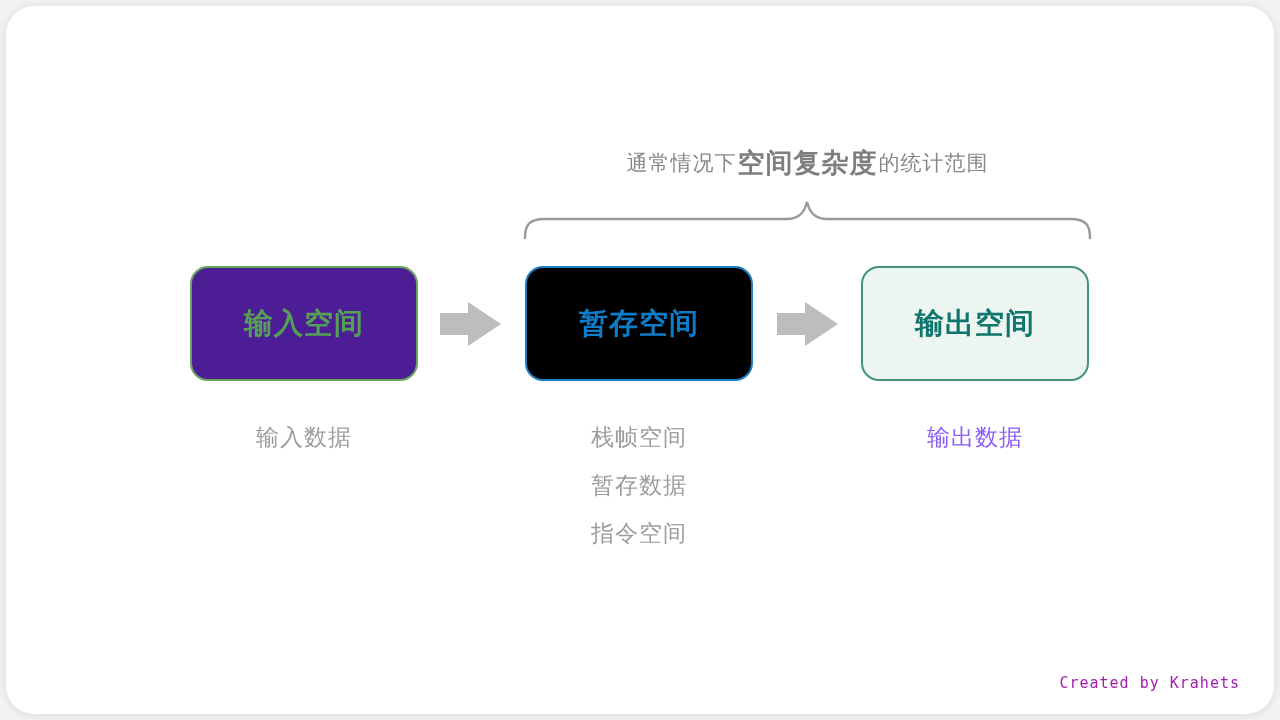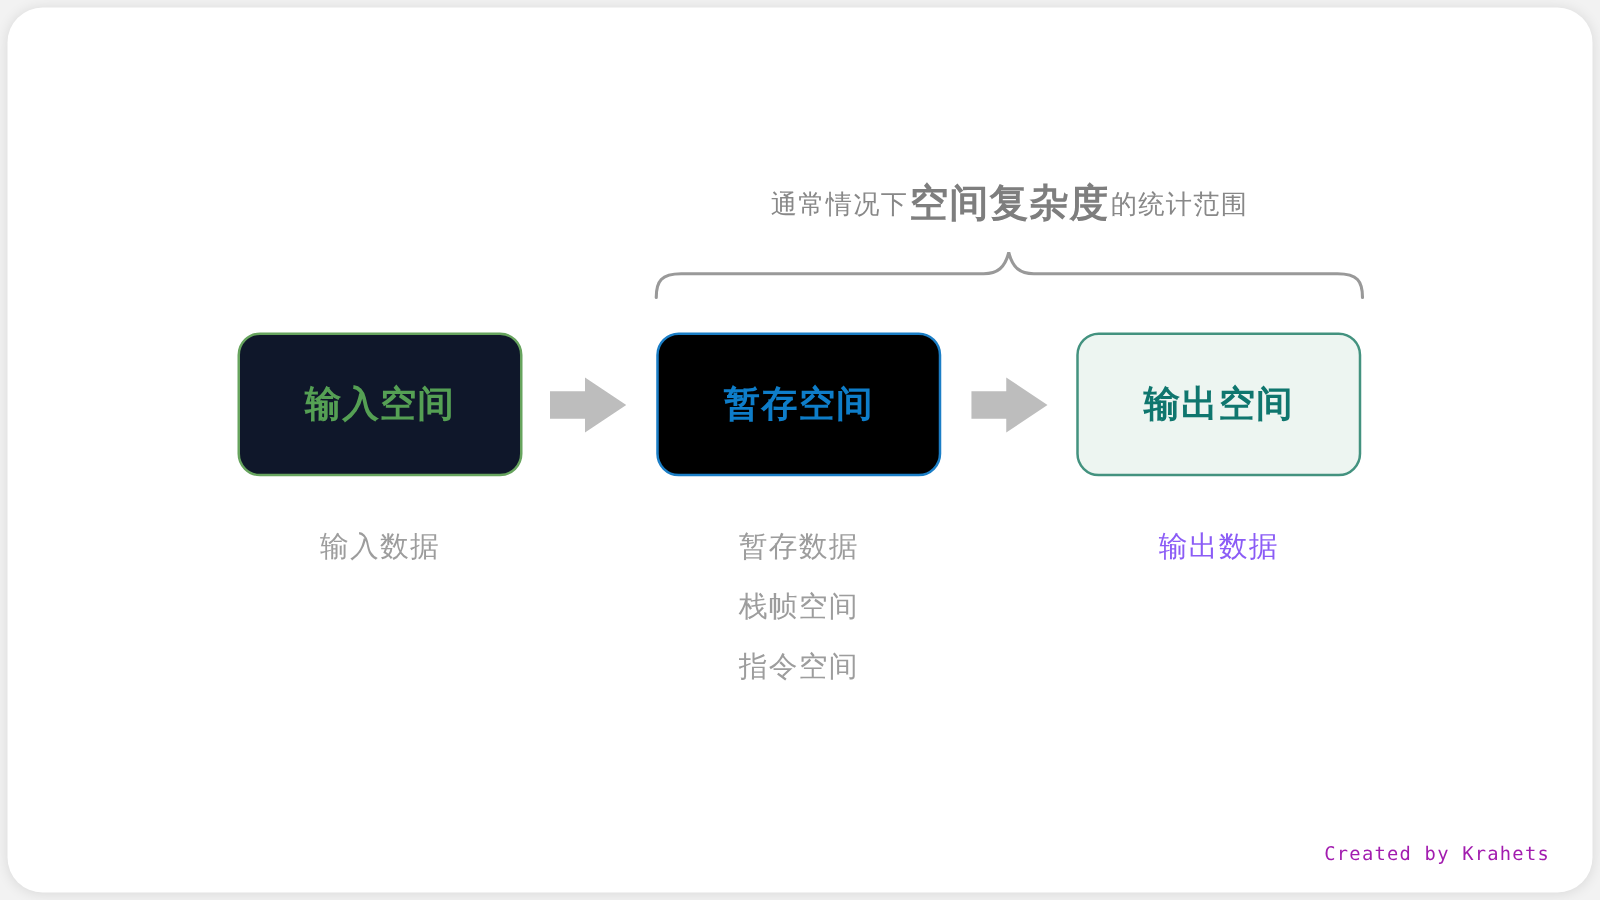--- a/index.html
+++ b/index.html
@@ -28,21 +28,21 @@
     left: 500px; top: 142px;
     width: 615px; height: 42px;
     display: flex;
     justify-content: center;
     align-items: center;
     gap: 1px;
     color: #888888;
     white-space: nowrap;
   }
   .diagram-title .t-regular { font-size: 21px; letter-spacing: 1px; }
-  .diagram-title .t-bold { font-size: 31px; font-weight: bold; letter-spacing: 1px; color: #7e7e7e; }
+  .diagram-title .t-bold { font-size: 27px; font-weight: bold; letter-spacing: 1px; color: #7e7e7e; }
   .brace {
     position: absolute;
     left: 515px; top: 192px;
     width: 590px; height: 55px;
   }
   .box {
     position: absolute;
     top: 266px;
     width: 228px; height: 115px;
     border: 2.5px solid #888;
@@ -100,43 +100,43 @@
   <div class="diagram-title" style="color: rgb(136, 136, 136);">
     <span class="t-regular">通常情况下</span>
     <span class="t-bold">空间复杂度</span>
     <span class="t-regular">的统计范围</span>
   </div>
 
   <svg class="brace" viewBox="0 0 590 55">
     <path d="M 10 46 C 10 33, 14 27, 30 27 L 272 27 C 283 27, 289 22, 292 10 C 295 22, 301 27, 312 27 L 555 27 C 571 27, 575 33, 575 46" fill="none" stroke="#999999" stroke-width="2.5" stroke-linecap="round"></path>
   </svg>
 
-  <div class="box box-1" style="border-color: rgb(103, 164, 94); background: #0f172a; color: rgb(85, 160, 84);">
+  <div class="box box-1" style="border-color: rgb(103, 164, 94); background: #4c1d95; color: rgb(85, 160, 84);">
     <span>输入空间</span>
   </div>
   <div class="box box-2" style="border-color: rgb(27, 126, 198); background: #000000; color: rgb(14, 125, 201);">
     <span>暂存空间</span>
   </div>
   <div class="box box-3" style="border-color: rgb(67, 146, 127); background: rgb(237, 245, 241); color: #0f766e;">
     <span>输出空间</span>
   </div>
 
   <svg class="arrow arrow-1" viewBox="0 0 62 46">
     <polygon points="0,12 28,12 28,1 61,23 28,45 28,34 0,34" fill="#bdbdbd"></polygon>
   </svg>
   <svg class="arrow arrow-2" viewBox="0 0 62 46">
     <polygon points="0,12 28,12 28,1 61,23 28,45 28,34 0,34" fill="#bdbdbd"></polygon>
   </svg>
 
   <div class="note-col note-col-1" style="color: rgb(157, 157, 157);">
     <div>输入数据</div>
   </div>
   <div class="note-col note-col-2" style="color: rgb(157, 157, 157);">
+    <div>栈帧空间</div>
     <div>暂存数据</div>
-    <div>栈帧空间</div>
     <div>指令空间</div>
   </div>
   <div class="note-col note-col-3" style="color: #8b5cf6;">
     <div>输出数据</div>
   </div>
 
   <div class="credit" style="color: #a21caf;">Created by Krahets</div>
 </div>
 
 </body></html>

